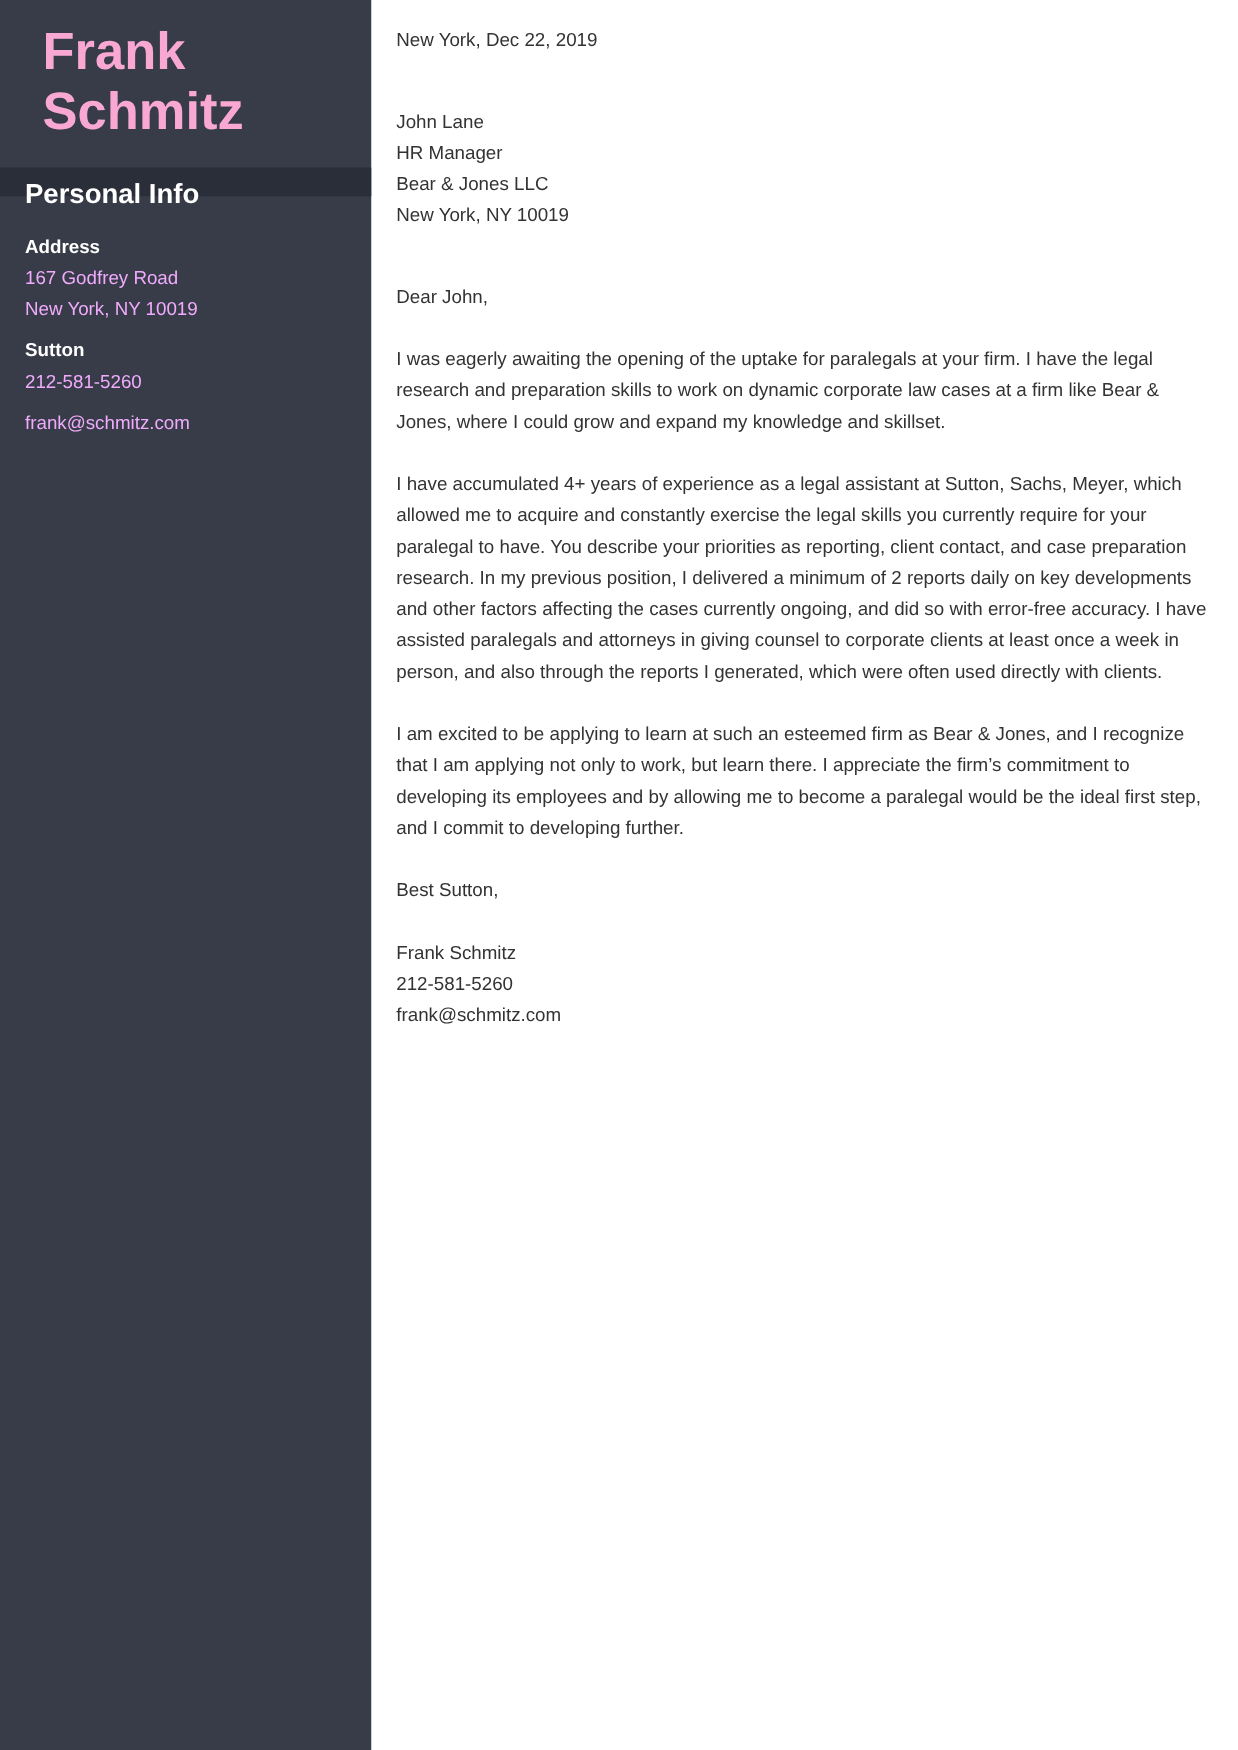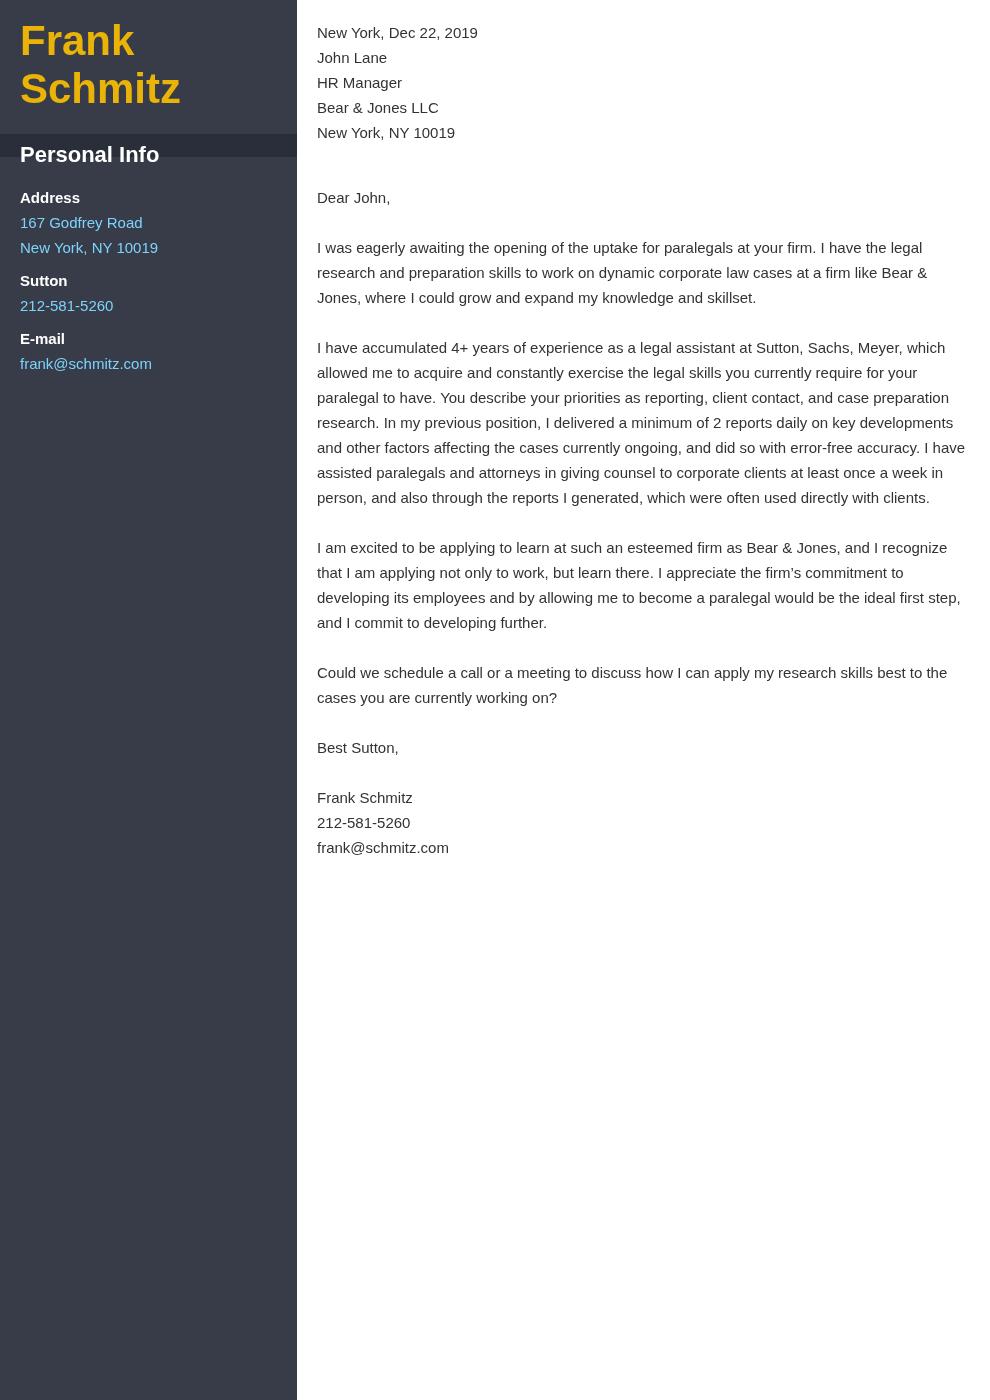--- a/index.html
+++ b/index.html
@@ -6,42 +6,42 @@
   body {
     width: 990px; height: 1400px; position: relative; overflow: hidden;
     background: #ffffff;
     font-family: "Liberation Sans", sans-serif;
   }
   .sidebar {
     position: absolute; left: 0; top: 0; width: 297px; height: 1400px;
     background: #373c48; color: #ffffff;
   }
   .name {
-    position: absolute; left: 20px; top: 17px; margin: 0;
-    font-size: 42px; font-weight: bold; line-height: 48px; color: #eab308;
+    position: absolute; left: 34px; top: 17px; margin: 0;
+    font-size: 42px; font-weight: bold; line-height: 48px; color: #f9a8d4;
   }
   .section-band {
     position: absolute; left: 0; top: 134px; width: 297px; height: 23px;
     background: #2a2e38;
   }
   .section-title {
     position: absolute; left: 20px; top: 9px; margin: 0;
     font-size: 22px; font-weight: bold; line-height: 24px; color: #ffffff;
   }
   .info { position: absolute; left: 20px; top: 185px; width: 260px; }
   .info-label { font-size: 15px; font-weight: bold; line-height: 25px; color: #ffffff; }
-  .info-value { font-size: 15px; line-height: 25px; color: #7dd3fc; }
+  .info-value { font-size: 15px; line-height: 25px; color: #f0abfc; }
   .info-group { margin-bottom: 8px; }
 
   .main {
     position: absolute; left: 317px; top: 20px; width: 655px;
     color: #333333; font-size: 15px; line-height: 25px;
   }
   .line { display: block; }
-  .date { }
+  .date { margin-bottom: 40px; }
   .recipient { margin-bottom: 40px; }
   .para { margin: 0 0 25px 0; }
   .closing { margin-bottom: 25px; }
 </style>
 </head>
 <body>
 
 <aside class="sidebar">
   <h1 class="name">
     <span class="line">Frank</span>
@@ -56,42 +56,40 @@
     <div class="info-group">
       <div class="info-label">Address</div>
       <div class="info-value">167 Godfrey Road</div>
       <div class="info-value">New York, NY 10019</div>
     </div>
     <div class="info-group">
       <div class="info-label">Sutton</div>
       <div class="info-value">212-581-5260</div>
     </div>
     <div class="info-group">
-      <div class="info-label">E-mail</div>
       <div class="info-value">frank@schmitz.com</div>
     </div>
   </div>
 </aside>
 
 <main class="main">
   <div class="date">New York, Dec 22, 2019</div>
 
   <div class="recipient">
     <span class="line">John Lane</span>
     <span class="line">HR Manager</span>
     <span class="line">Bear &amp; Jones LLC</span>
     <span class="line">New York, NY 10019</span>
   </div>
 
   <p class="para">Dear John,</p>
 
   <p class="para">I was eagerly awaiting the opening of the uptake for paralegals at your firm. I have the legal research and preparation skills to work on dynamic corporate law cases at a firm like Bear &amp; Jones, where I could grow and expand my knowledge and skillset.</p>
   <p class="para">I have accumulated 4+ years of experience as a legal assistant at Sutton, Sachs, Meyer, which allowed me to acquire and constantly exercise the legal skills you currently require for your paralegal to have. You describe your priorities as reporting, client contact, and case preparation research. In my previous position, I delivered a minimum of 2 reports daily on key developments and other factors affecting the cases currently ongoing, and did so with error-free accuracy. I have assisted paralegals and attorneys in giving counsel to corporate clients at least once a week in person, and also through the reports I generated, which were often used directly with clients.</p>
   <p class="para">I am excited to be applying to learn at such an esteemed firm as Bear &amp; Jones, and I recognize that I am applying not only to work, but learn there. I appreciate the firm’s commitment to developing its employees and by allowing me to become a paralegal would be the ideal first step, and I commit to developing further.</p>
-  <p class="para">Could we schedule a call or a meeting to discuss how I can apply my research skills best to the cases you are currently working on?</p>
 
   <div class="closing">Best Sutton,</div>
 
   <div>
     <span class="line">Frank Schmitz</span>
     <span class="line">212-581-5260</span>
     <span class="line">frank@schmitz.com</span>
   </div>
 </main>
 

